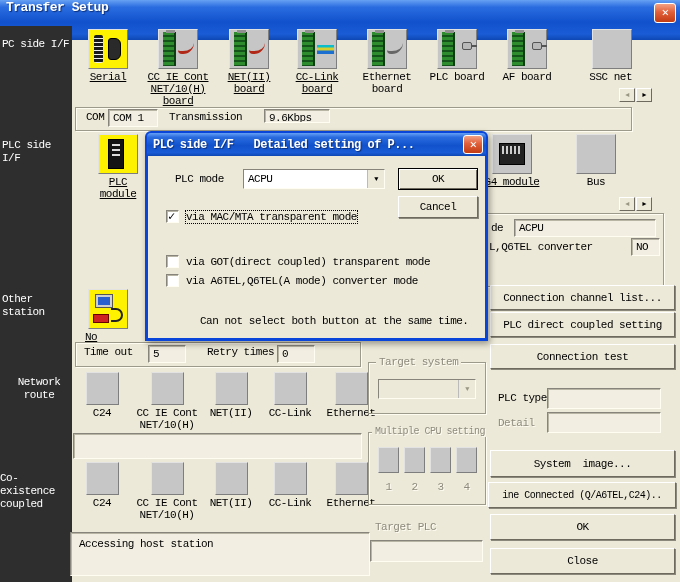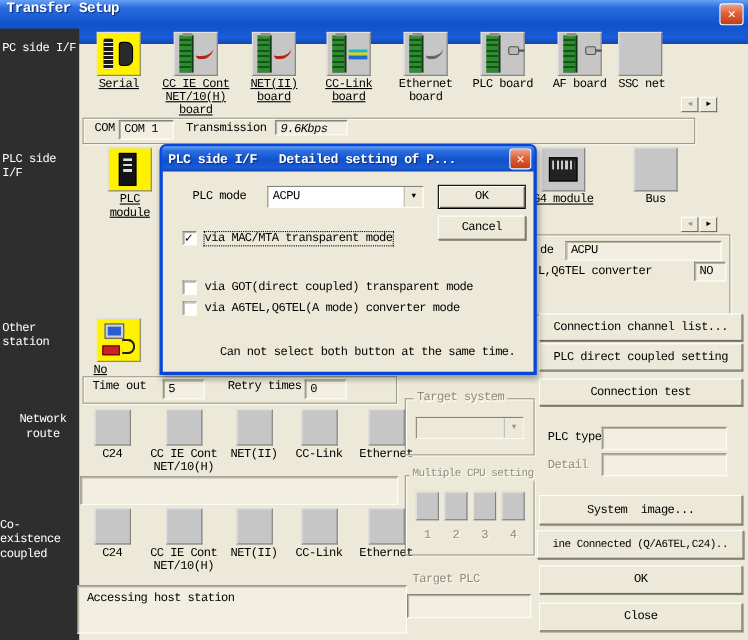--- a/index.html
+++ b/index.html
@@ -153,35 +153,35 @@
       <div class="icon-label">PLC board</div>
     </div>
     <div style="width:70px; display:flex; flex-direction:column; align-items:center;">
       <div class="tile">
           <span class="pcb"></span>
           <span class="pcb-tab"></span>
           <span class="plug"></span>
         </div>
       <div class="icon-label">AF board</div>
     </div>
-    <div style="width:70px; display:flex; flex-direction:column; align-items:flex-start;">
+    <div style="width:70px; display:flex; flex-direction:column; align-items:flex-end;">
       <div class="tile"></div>
       <div class="icon-label">SSC net</div>
     </div>
   </div>
   <div class="arrows" style="left:619px; top:88px;">
     <div class="abtn dis">◄</div>
     <div class="abtn">►</div>
   </div>
 
   <div class="etched" style="left:75px; top:107px; width:557px; height:24px;"></div>
   <div class="glabel" style="left:83px; top:111px; background:transparent;">COM</div>
   <div class="sunken" style="left:108px; top:109px; width:50px; height:18px;">COM 1</div>
   <div class="glabel" style="left:166px; top:111px; background:transparent;">Transmission</div>
-  <div class="sunken" style="left:250px; top:109px; width:66px; height:14px;font-style:italic;">9.6Kbps</div>
+  <div class="sunken" style="left:264px; top:109px; width:66px; height:14px;">9.6Kbps</div>
 
   <div style="position:absolute; left:88px; top:134px; width:60px;">
     <div class="tile yellow" style="margin:0 auto;">
         <span class="plcmod"></span>
       </div>
     <div class="icon-label u">PLC module</div>
   </div>
   <div style="position:absolute; left:480px; top:134px; width:64px;">
     <div class="tile" style="margin:0 auto;">
         <span class="g4mod"></span>

